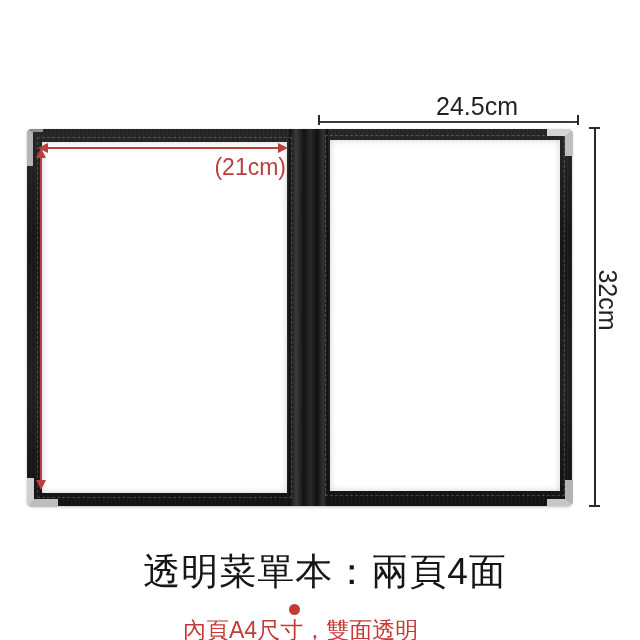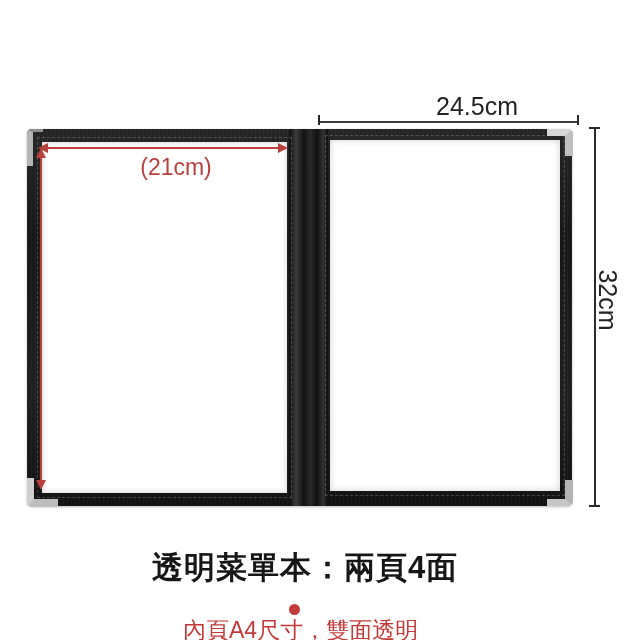--- a/index.html
+++ b/index.html
@@ -40,39 +40,39 @@
 
   
   .red-line-h{position:absolute;left:44px;top:147px;width:240px;height:2px;background:var(--annotation_red,#b8403d);}
   .red-line-v{position:absolute;left:40px;top:150px;width:2px;height:331px;background:var(--annotation_red,#b8403d);}
   .ah{position:absolute;width:0;height:0;border-style:solid;}
   .ah.left {left:38px;top:143px;border-width:5px 10px 5px 0;border-color:transparent var(--annotation_red,#b8403d) transparent transparent;}
   .ah.right{left:278px;top:143px;border-width:5px 0 5px 10px;border-color:transparent transparent transparent var(--annotation_red,#b8403d);}
   .ah.up   {left:36px;top:148px;border-width:0 5px 10px 5px;border-color:transparent transparent var(--annotation_red,#b8403d) transparent;}
   .ah.down {left:36px;top:480px;border-width:10px 5px 0 5px;border-color:var(--annotation_red,#b8403d) transparent transparent transparent;}
   .red-label{position:absolute;color:var(--annotation_red,#b8403d);font-size:23px;line-height:1.1;white-space:nowrap;}
-  .red-label.w{left:56px;top:155px;width:240px;text-align:center;}
+  .red-label.w{left:46px;top:155px;width:240px;text-align:right;}
   .red-label.h{left:54px;top:308px;}
 
   
   .blk-line-h{position:absolute;left:319px;top:121px;width:259px;height:2px;background:#3c3c3c;}
   .blk-line-v{position:absolute;left:594px;top:128px;width:2px;height:379px;background:#2a2a2a;}
   .tick{position:absolute;background:#2a2a2a;}
   .tick.h1{left:318px;top:115px;width:2px;height:10px;}
   .tick.h2{left:577px;top:115px;width:2px;height:10px;}
   .tick.v1{left:589px;top:127px;width:11px;height:2px;}
   .tick.v2{left:589px;top:505px;width:11px;height:2px;}
   .blk-label{position:absolute;color:#232323;font-size:25px;white-space:nowrap;}
   .blk-label.w{left:477px;top:92px;transform:translateX(-50%);}
   .blk-label.h{left:607px;top:300px;transform:translate(-50%,-50%) rotate(90deg);transform-origin:center;}
 
   
   .caption-title{
-    position:absolute;left:305px;top:547px;transform:translateX(-50%);
-    font-size:31px;color:#161616;font-weight:700;letter-spacing:1px;white-space:nowrap;
+    position:absolute;left:325px;top:547px;transform:translateX(-50%);
+    font-size:37px;color:#161616;font-weight:400;letter-spacing:1px;white-space:nowrap;
   }
   .bullet-row{
     position:absolute;left:183px;top:604px;display:flex;align-items:center;
     color:var(--caption_red,#c43a38);font-size:23px;white-space:nowrap;flex-direction:column;
   }
   .bullet-dot{
     width:11px;height:11px;border-radius:50%;
     background:var(--caption_red,#c43a38);margin-right:13px;flex:0 0 auto;
   }
 </style>

